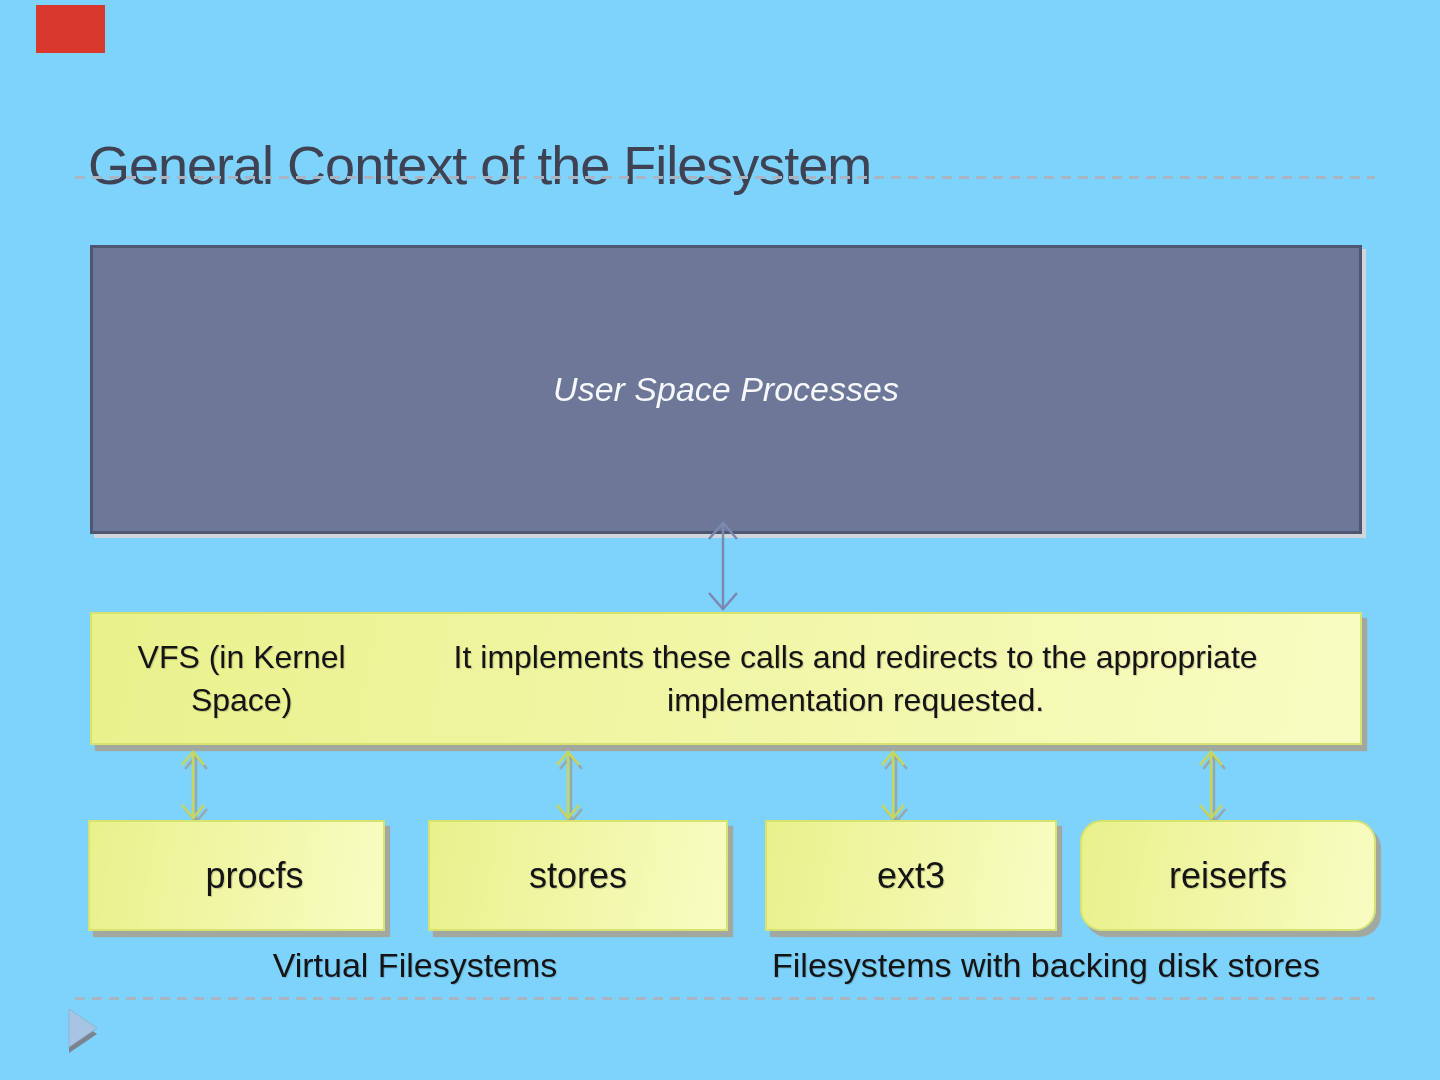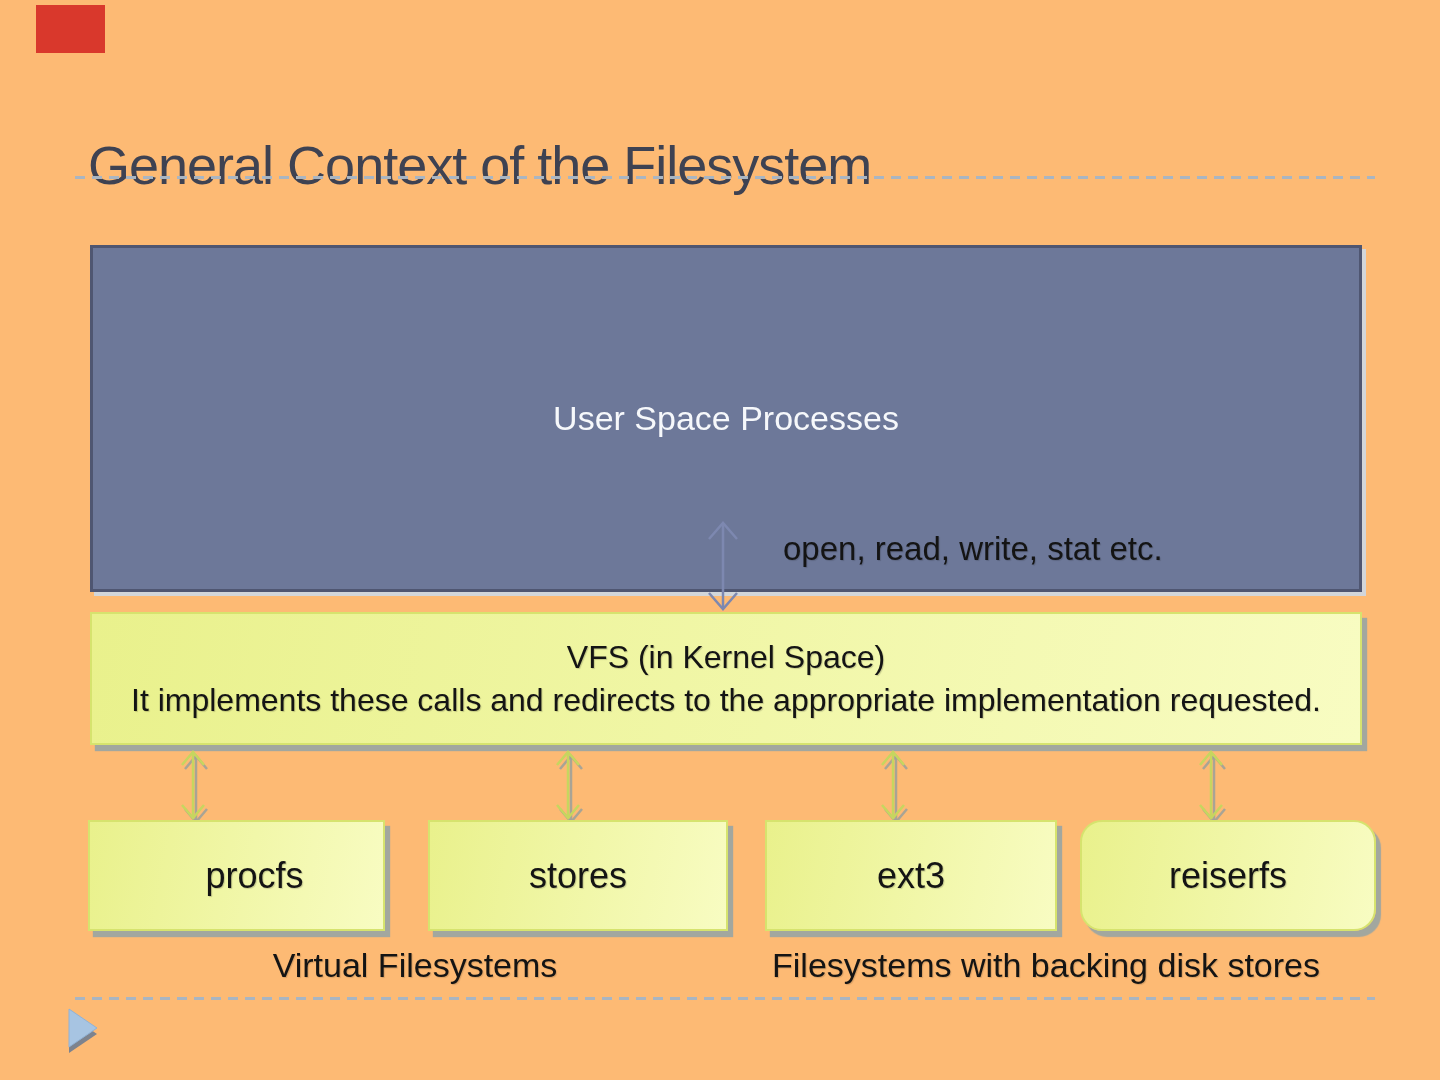--- a/index.html
+++ b/index.html
@@ -15,21 +15,21 @@
     --dash-line:#a9b5c2;
     --title-text:#3e4252;
     --body-text:#141414;
     --footer-arrow-blue:#a7c4e2;
   }
   html,body{margin:0;padding:0;background:#6f6f6f;}
   *{box-sizing:border-box;}
   .slide{
     position:relative;
     width:1440px;height:1080px;
-    background:#fdba74;
+    background:#7dd3fc;
     overflow:hidden;
     font-family:"Liberation Sans", sans-serif;
     color:var(--body-text);
   }
   .accent-rect{
     position:absolute;left:36px;top:5px;width:69px;height:48px;
     background:var(--accent-red);
   }
   .slide-title{
     position:absolute;left:88px;top:98px;width:1300px;
@@ -42,38 +42,39 @@
     position:absolute;left:75px;width:1300px;height:3px;
     background:repeating-linear-gradient(to right,
       var(--dash-line) 0 10px, transparent 10px 17px);
   }
   .rule-top{top:176px;}
   .rule-bottom{top:997px;}
 
   .box{position:absolute;display:flex;align-items:center;justify-content:center;text-align:center;}
 
   .user-space-box{
-    left:90px;top:245px;width:1272px;height:347px;
+    left:90px;top:245px;width:1272px;height:289px;
     background:var(--user-space-fill);
     border:3px solid var(--user-space-border);
     box-shadow:4px 4px 0 #d2d6da;
+    font-style:italic;
   }
   .user-space-box .box-label{
     color:#f6f8fb;font-size:34px;
   }
 
   .yellow{
     background:linear-gradient(100deg,var(--vfs-fill-left) 0%,var(--vfs-fill-right) 100%);
     border:2px solid var(--vfs-border);
     box-shadow:5px 6px 1px var(--shadow-gray);
   }
 
   .vfs-box{
     left:90px;top:612px;width:1272px;height:133px;
-    flex-direction:column;justify-content:center;
+    justify-content:center;
     padding:0 20px;
   }
   .vfs-box p{
     margin:0;font-size:32px;line-height:43px;
     text-shadow:1px 1px 1px rgba(0,0,0,0.18);
   }
 
   .fs-box{
     top:820px;height:111px;
     font-size:36px;
@@ -128,21 +129,20 @@
     <span class="box-label">User Space Processes</span>
   </div>
 
   <svg class="syscall-arrow" width="46" height="96" viewBox="0 0 46 96">
     <line x1="23" y1="6" x2="23" y2="90"></line>
     <polyline points="9,21 23,5 37,21"></polyline>
     <polyline points="9,75 23,91 37,75"></polyline>
   </svg>
 
   <div class="syscall-text">
-    <div>open, read, write, stat etc.</div>
   </div>
 
   <div class="box yellow vfs-box">
     <p>VFS (in Kernel Space)</p>
     <p>It implements these calls and redirects to the appropriate implementation requested.</p>
   </div>
 
   <svg class="connector conn-1" width="42" height="74" viewBox="0 0 42 74">
     <g class="shadow" transform="translate(3,4)">
       <line class="ln" x1="19" y1="5" x2="19" y2="69"></line>

